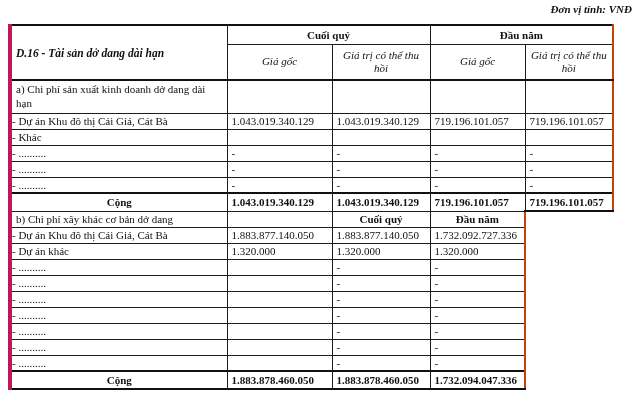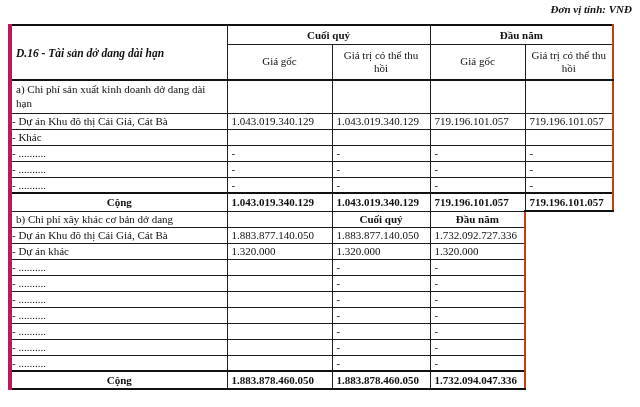--- a/index.html
+++ b/index.html
@@ -50,21 +50,21 @@
     white-space: normal;
   }
   .grp { text-align: center; font-weight: bold; }
   .sub { text-align: center; white-space: normal; line-height: 1.2; }
   .num { text-align: left; }
   .lbl { text-align: left; }
   .ind { padding-left: 0; }
   .cong { text-align: center; font-weight: bold; }
   .bold { font-weight: bold; }
   tr.h-grp  { height: 19px; }
-  tr.h-sub  { height: 36px; }
+  tr.h-sub  { height: 36px; font-style: italic; }
   tr.h-sec  { height: 33px; }
   tr.h-row  { height: 16px; }
   tr.h-tot  { height: 18px; padding-left: 13px; }
 </style>
 </head>
 <body>
 
 <div class="page">
 
   <div class="unit-label">Đơn vị tính: VNĐ</div>

